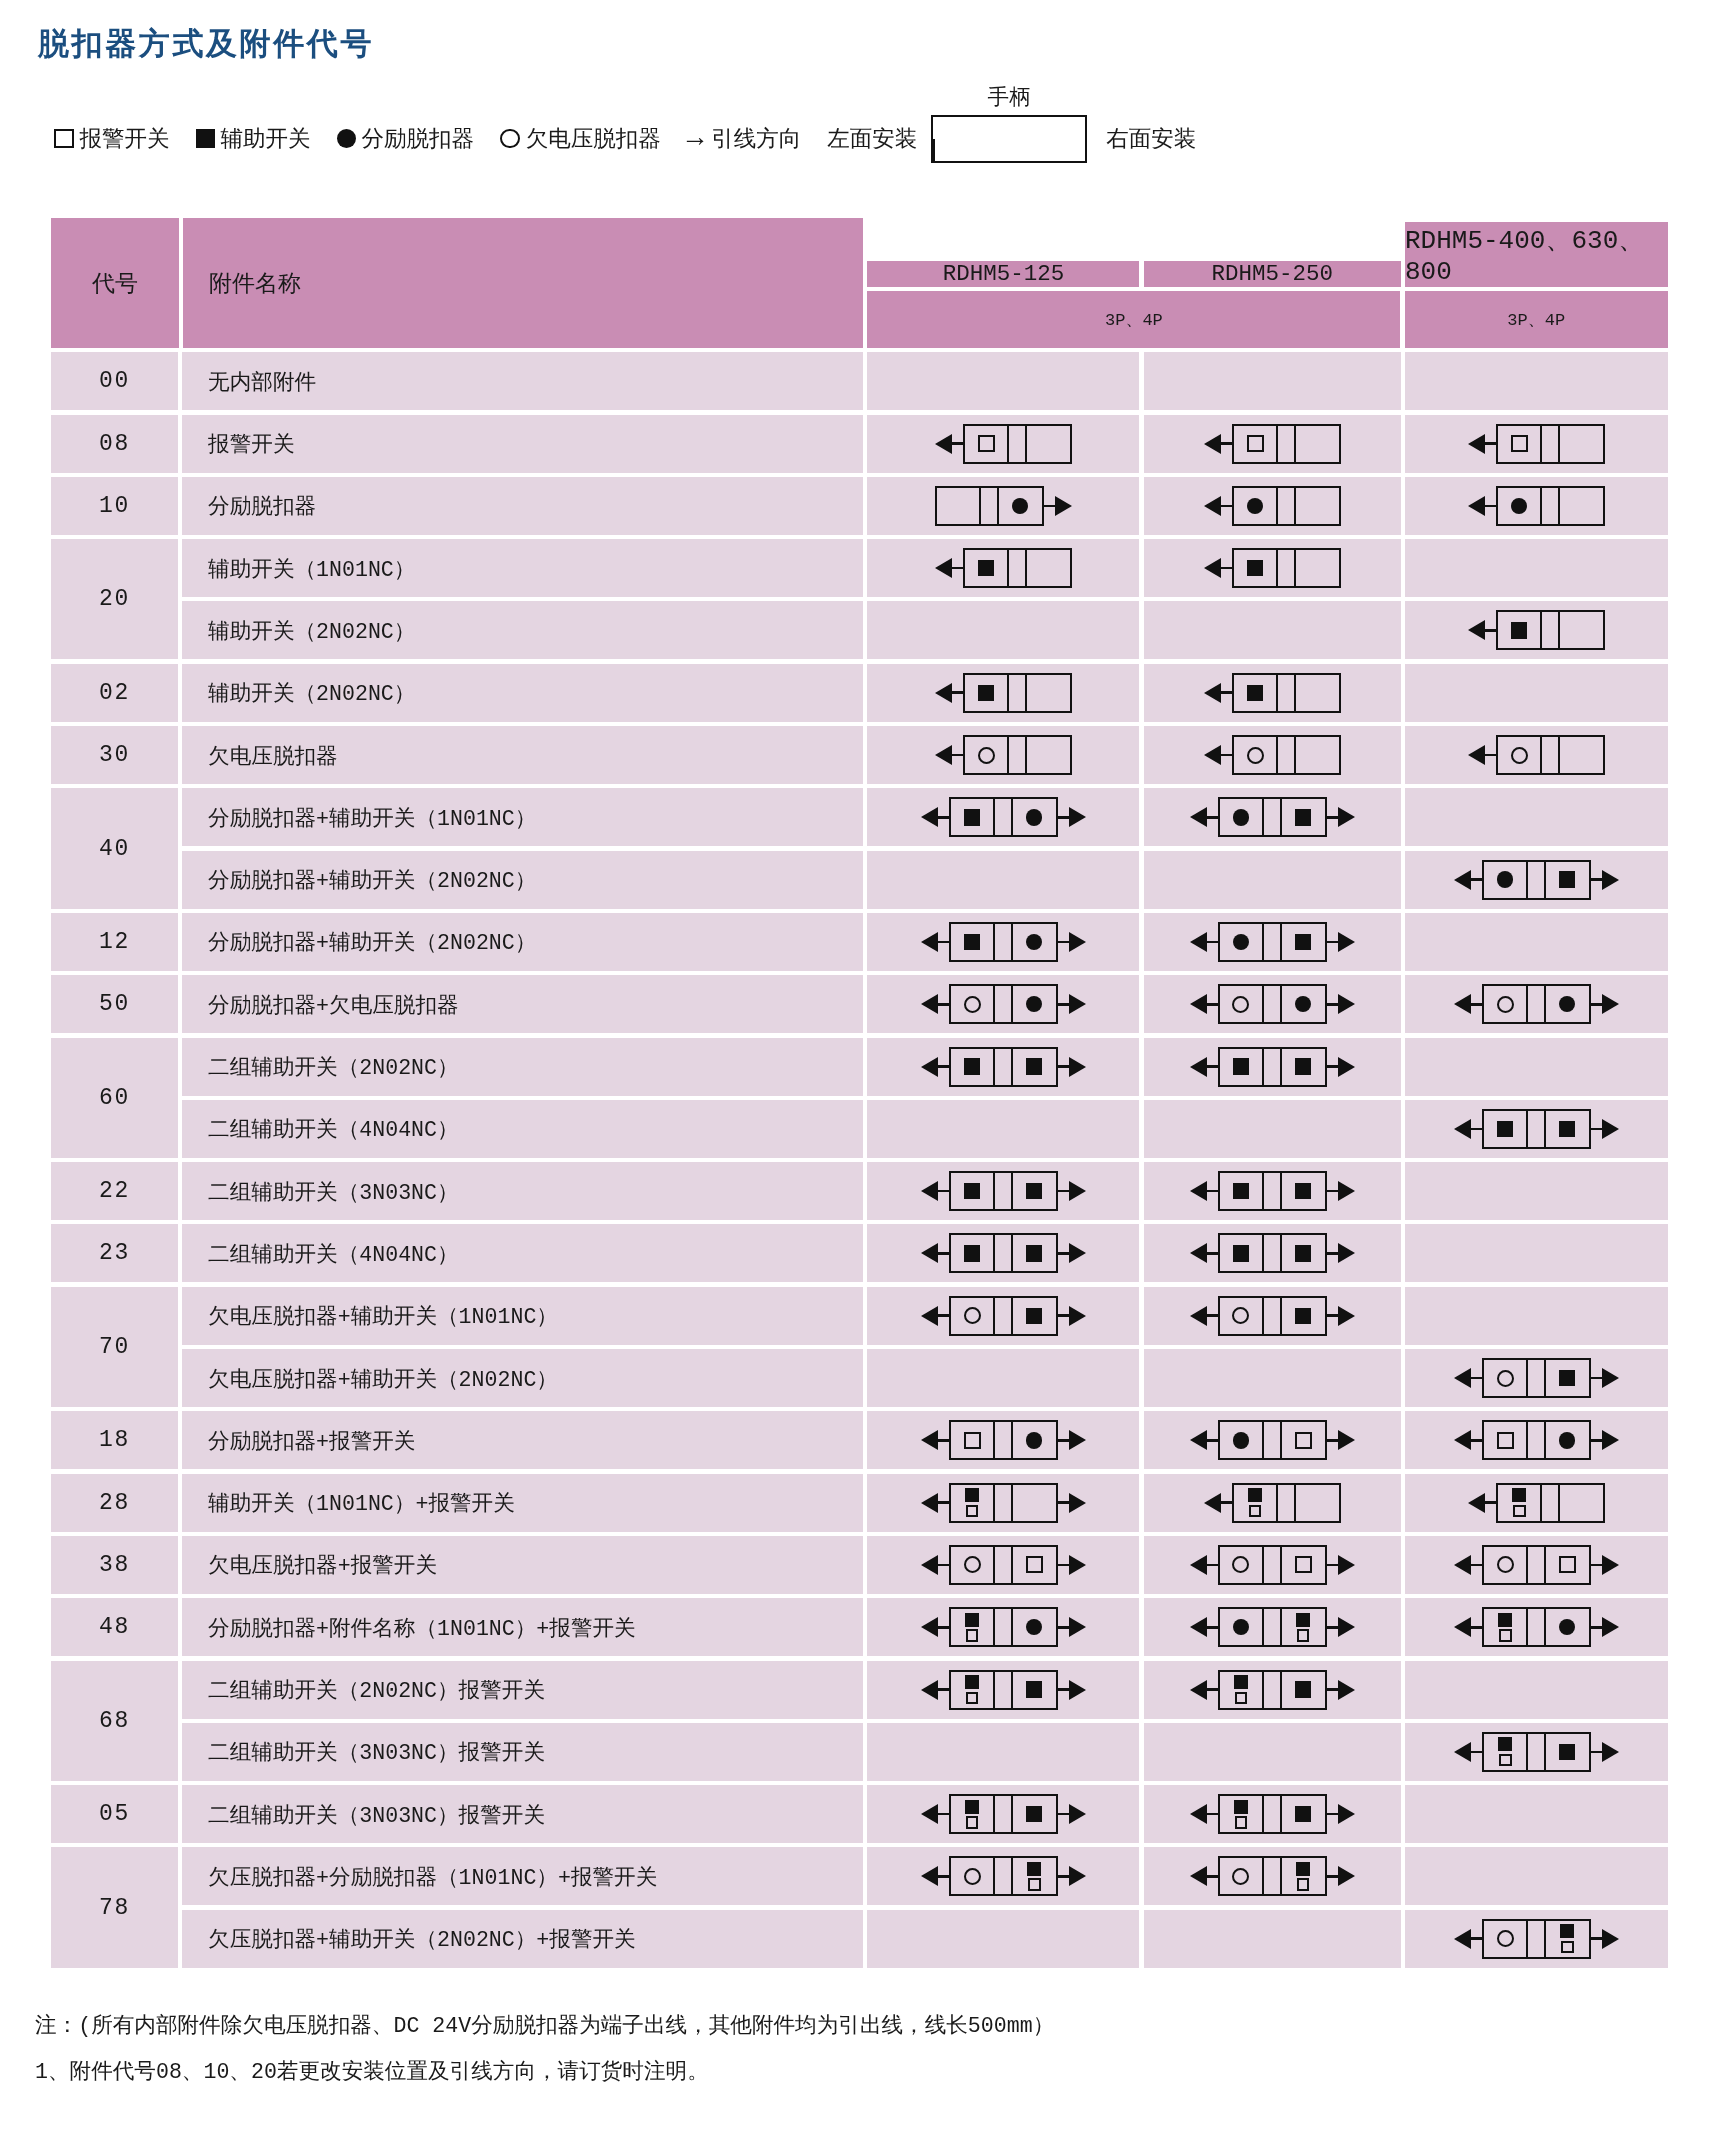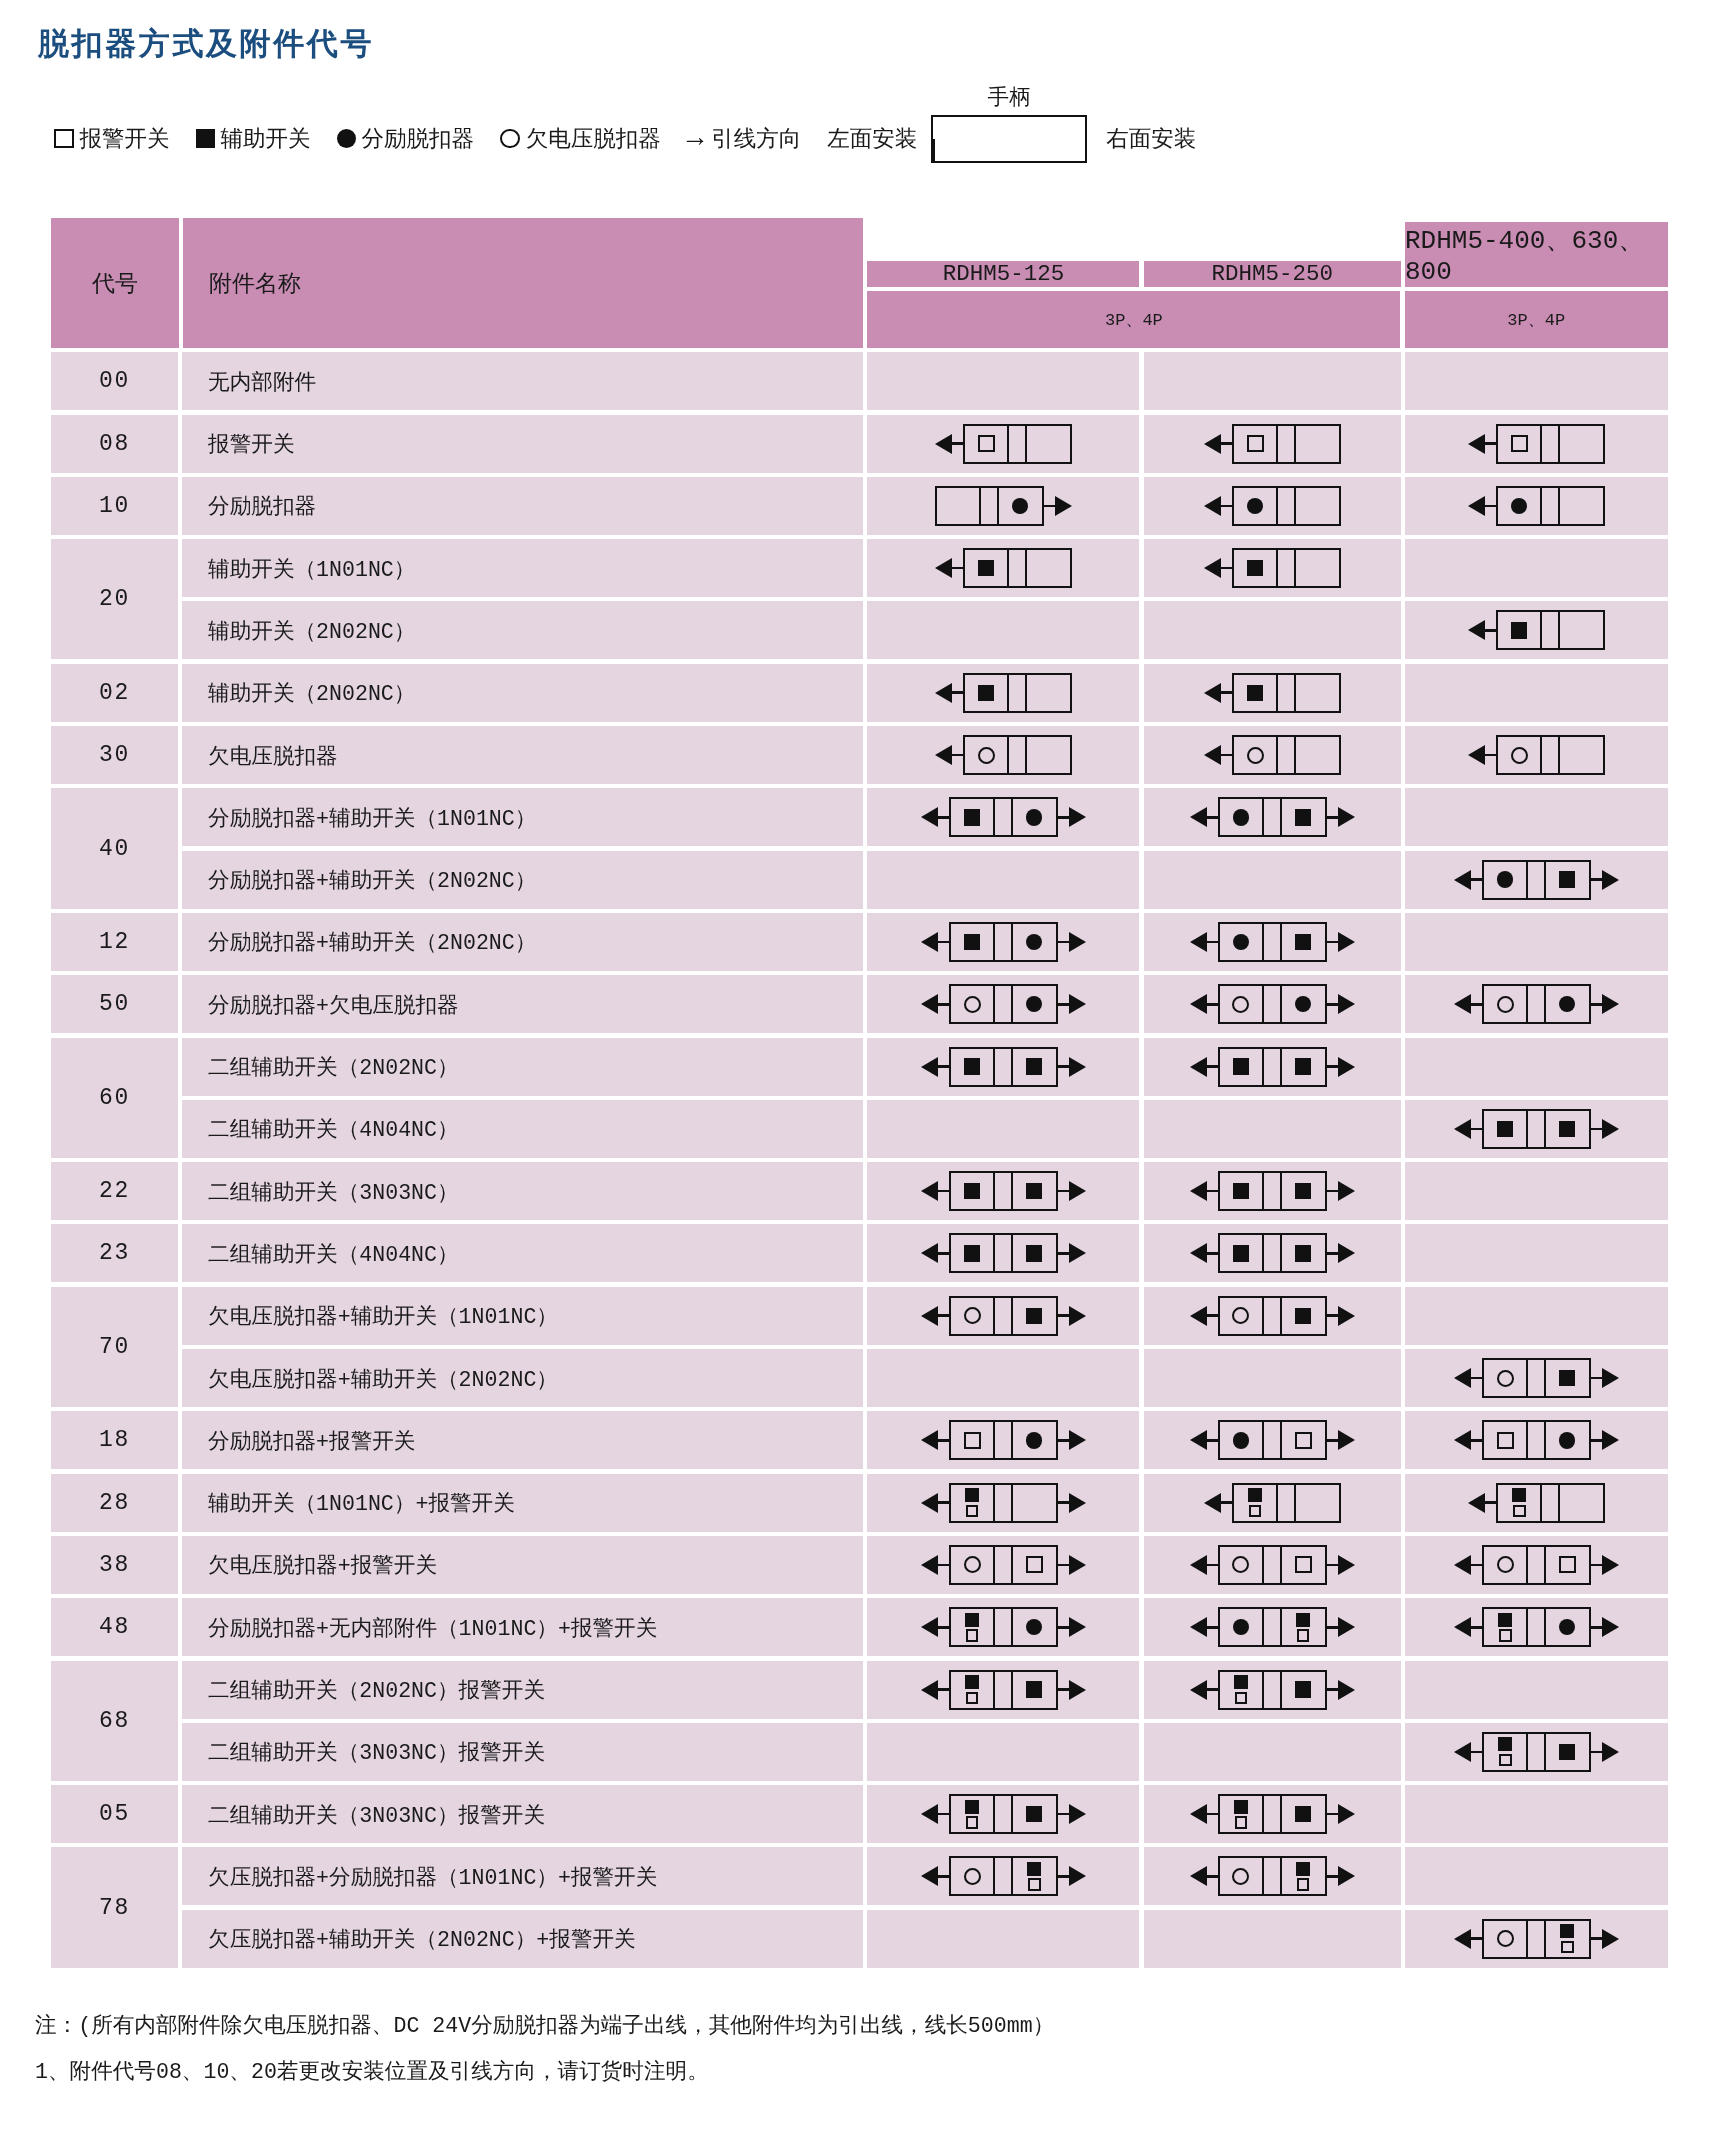--- a/index.html
+++ b/index.html
@@ -1078,21 +1078,21 @@
                   </span>
                 </span>
               </div>
             </div>
           </div>
         </div>
         <div class="grp">
           <div class="codecell">48</div>
           <div class="subs">
             <div class="subrow">
-              <div class="namecell">分励脱扣器+无内部附件（1N01NC）+报警开关</div>
+              <div class="namecell">分励脱扣器+附件名称（1N01NC）+报警开关</div>
               <div class="datacell c1">
                 <span class="diag">
                   <span class="arr l">
                     <span class="tri"></span>
                     <span class="stem"></span>
                   </span>
                   <span class="dbox">
                     <span class="slot sl">
                       <span class="stack">
                         <span class="st-top"></span>

